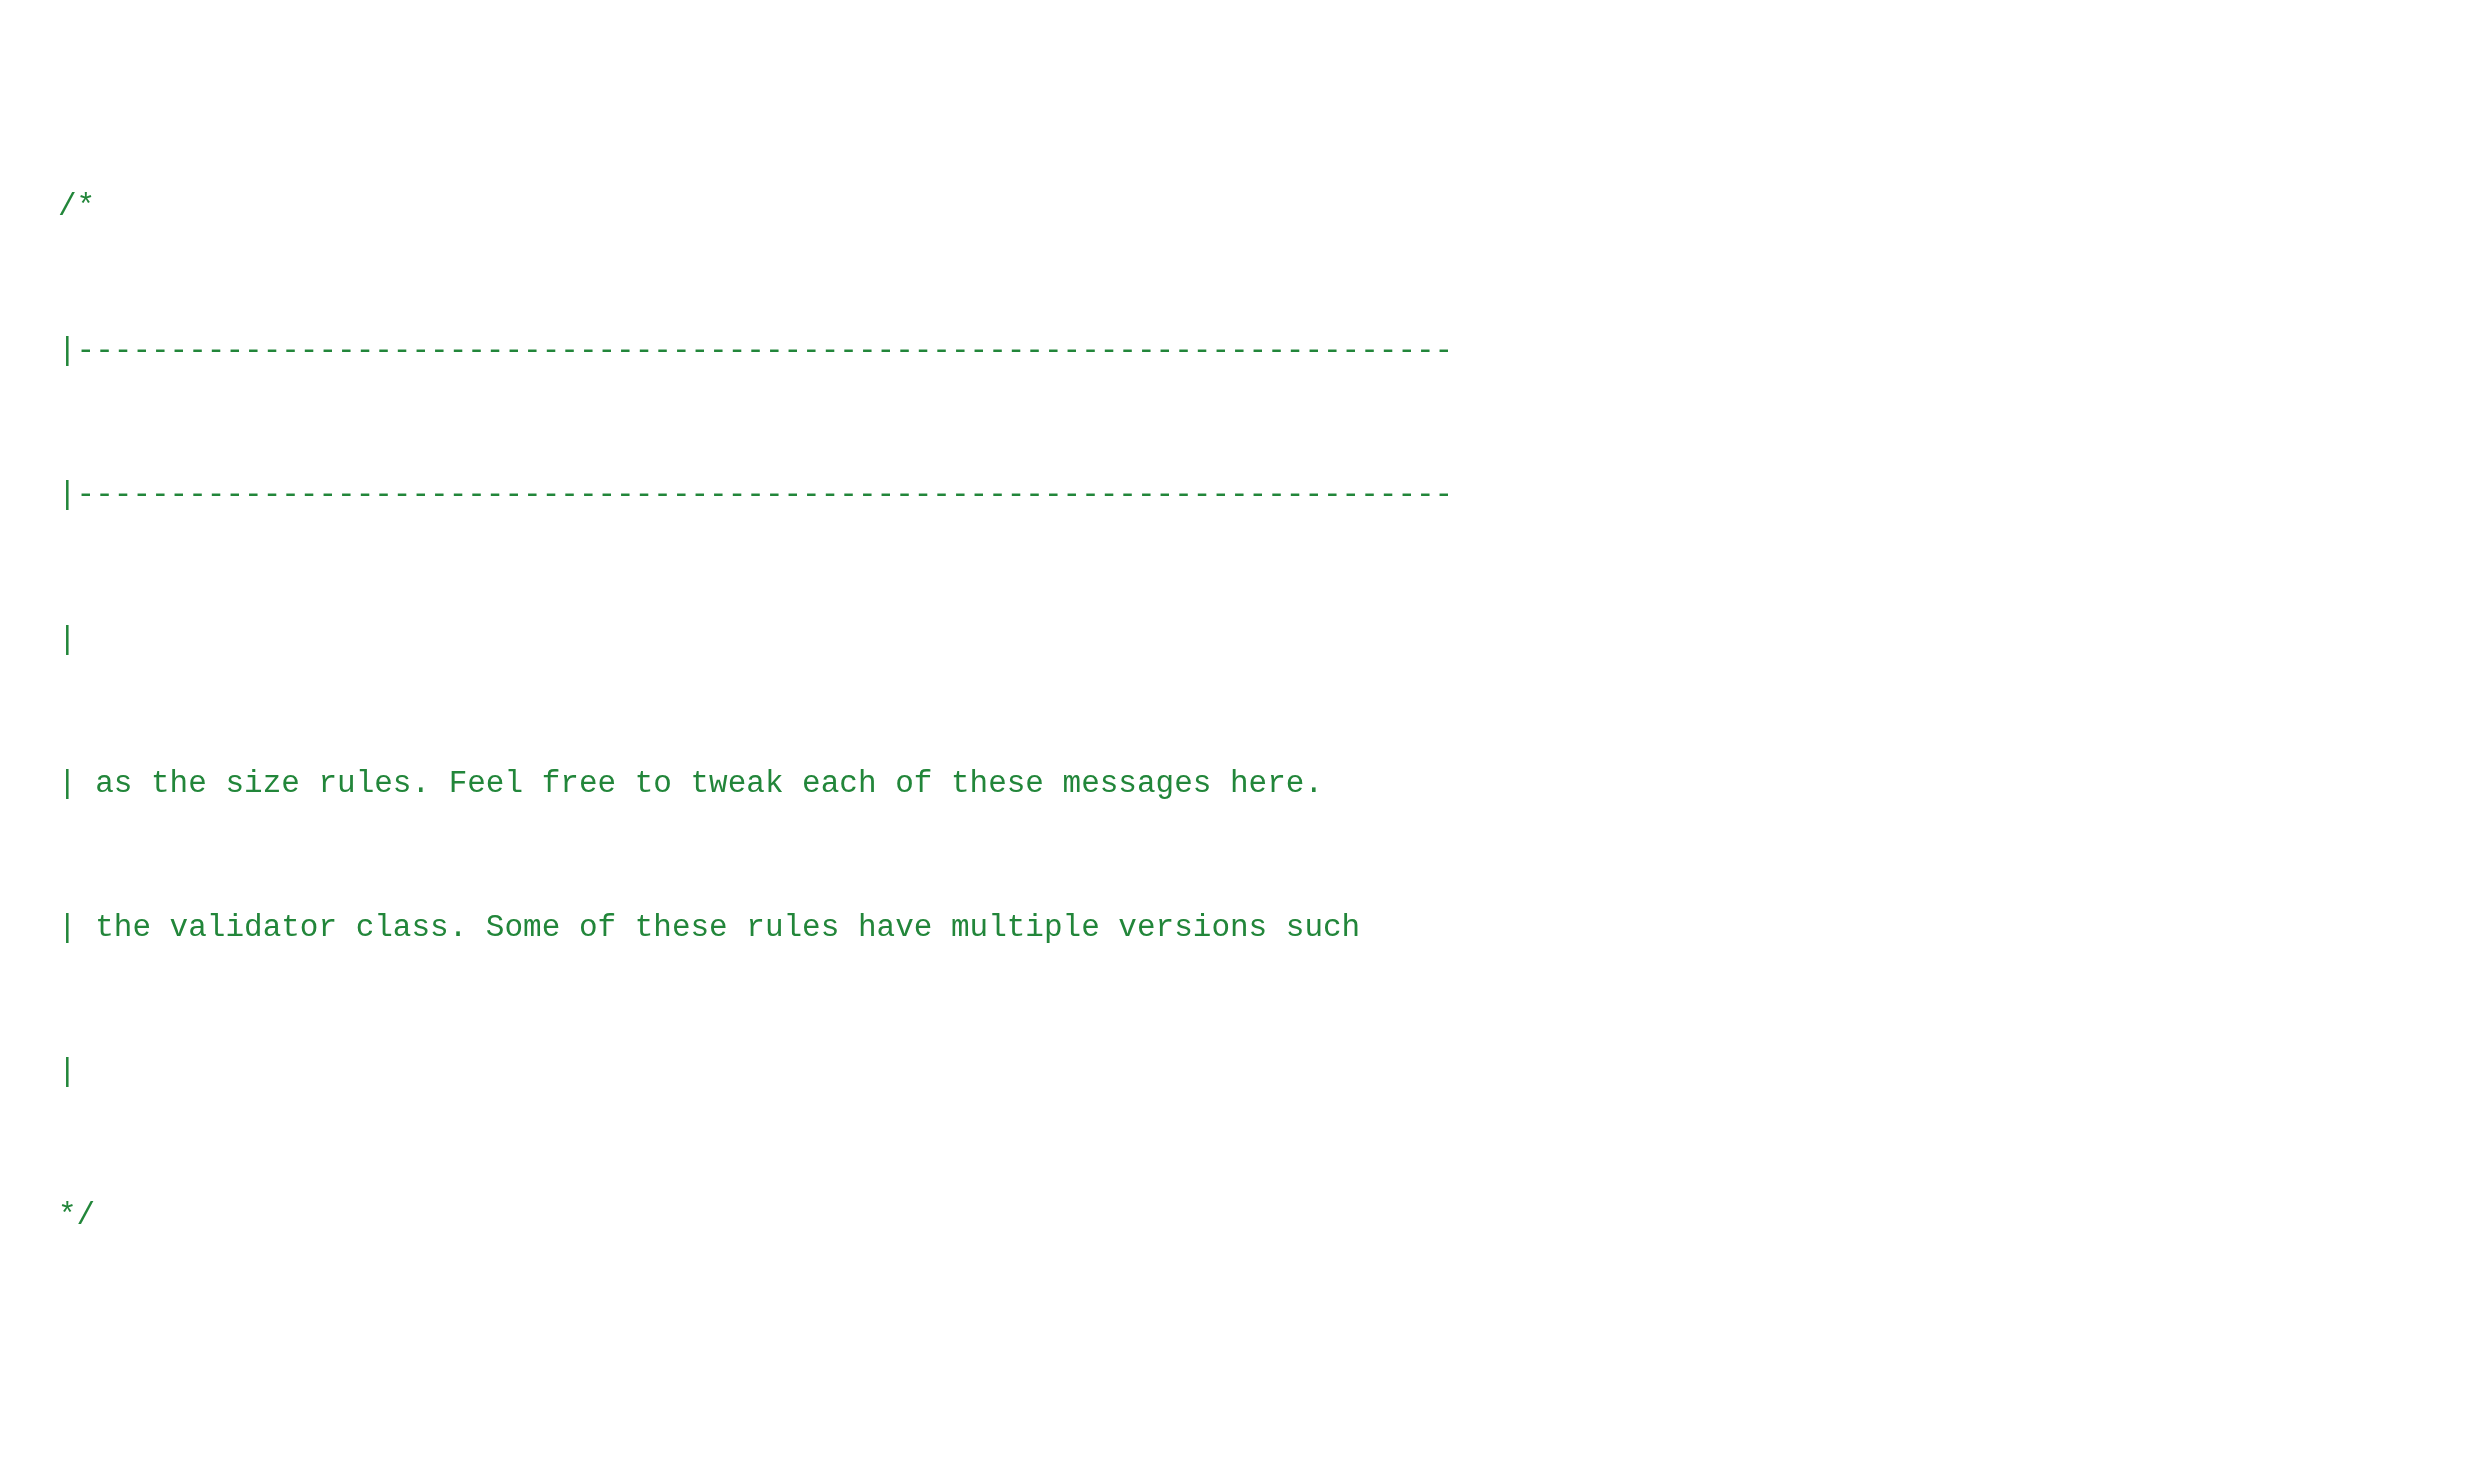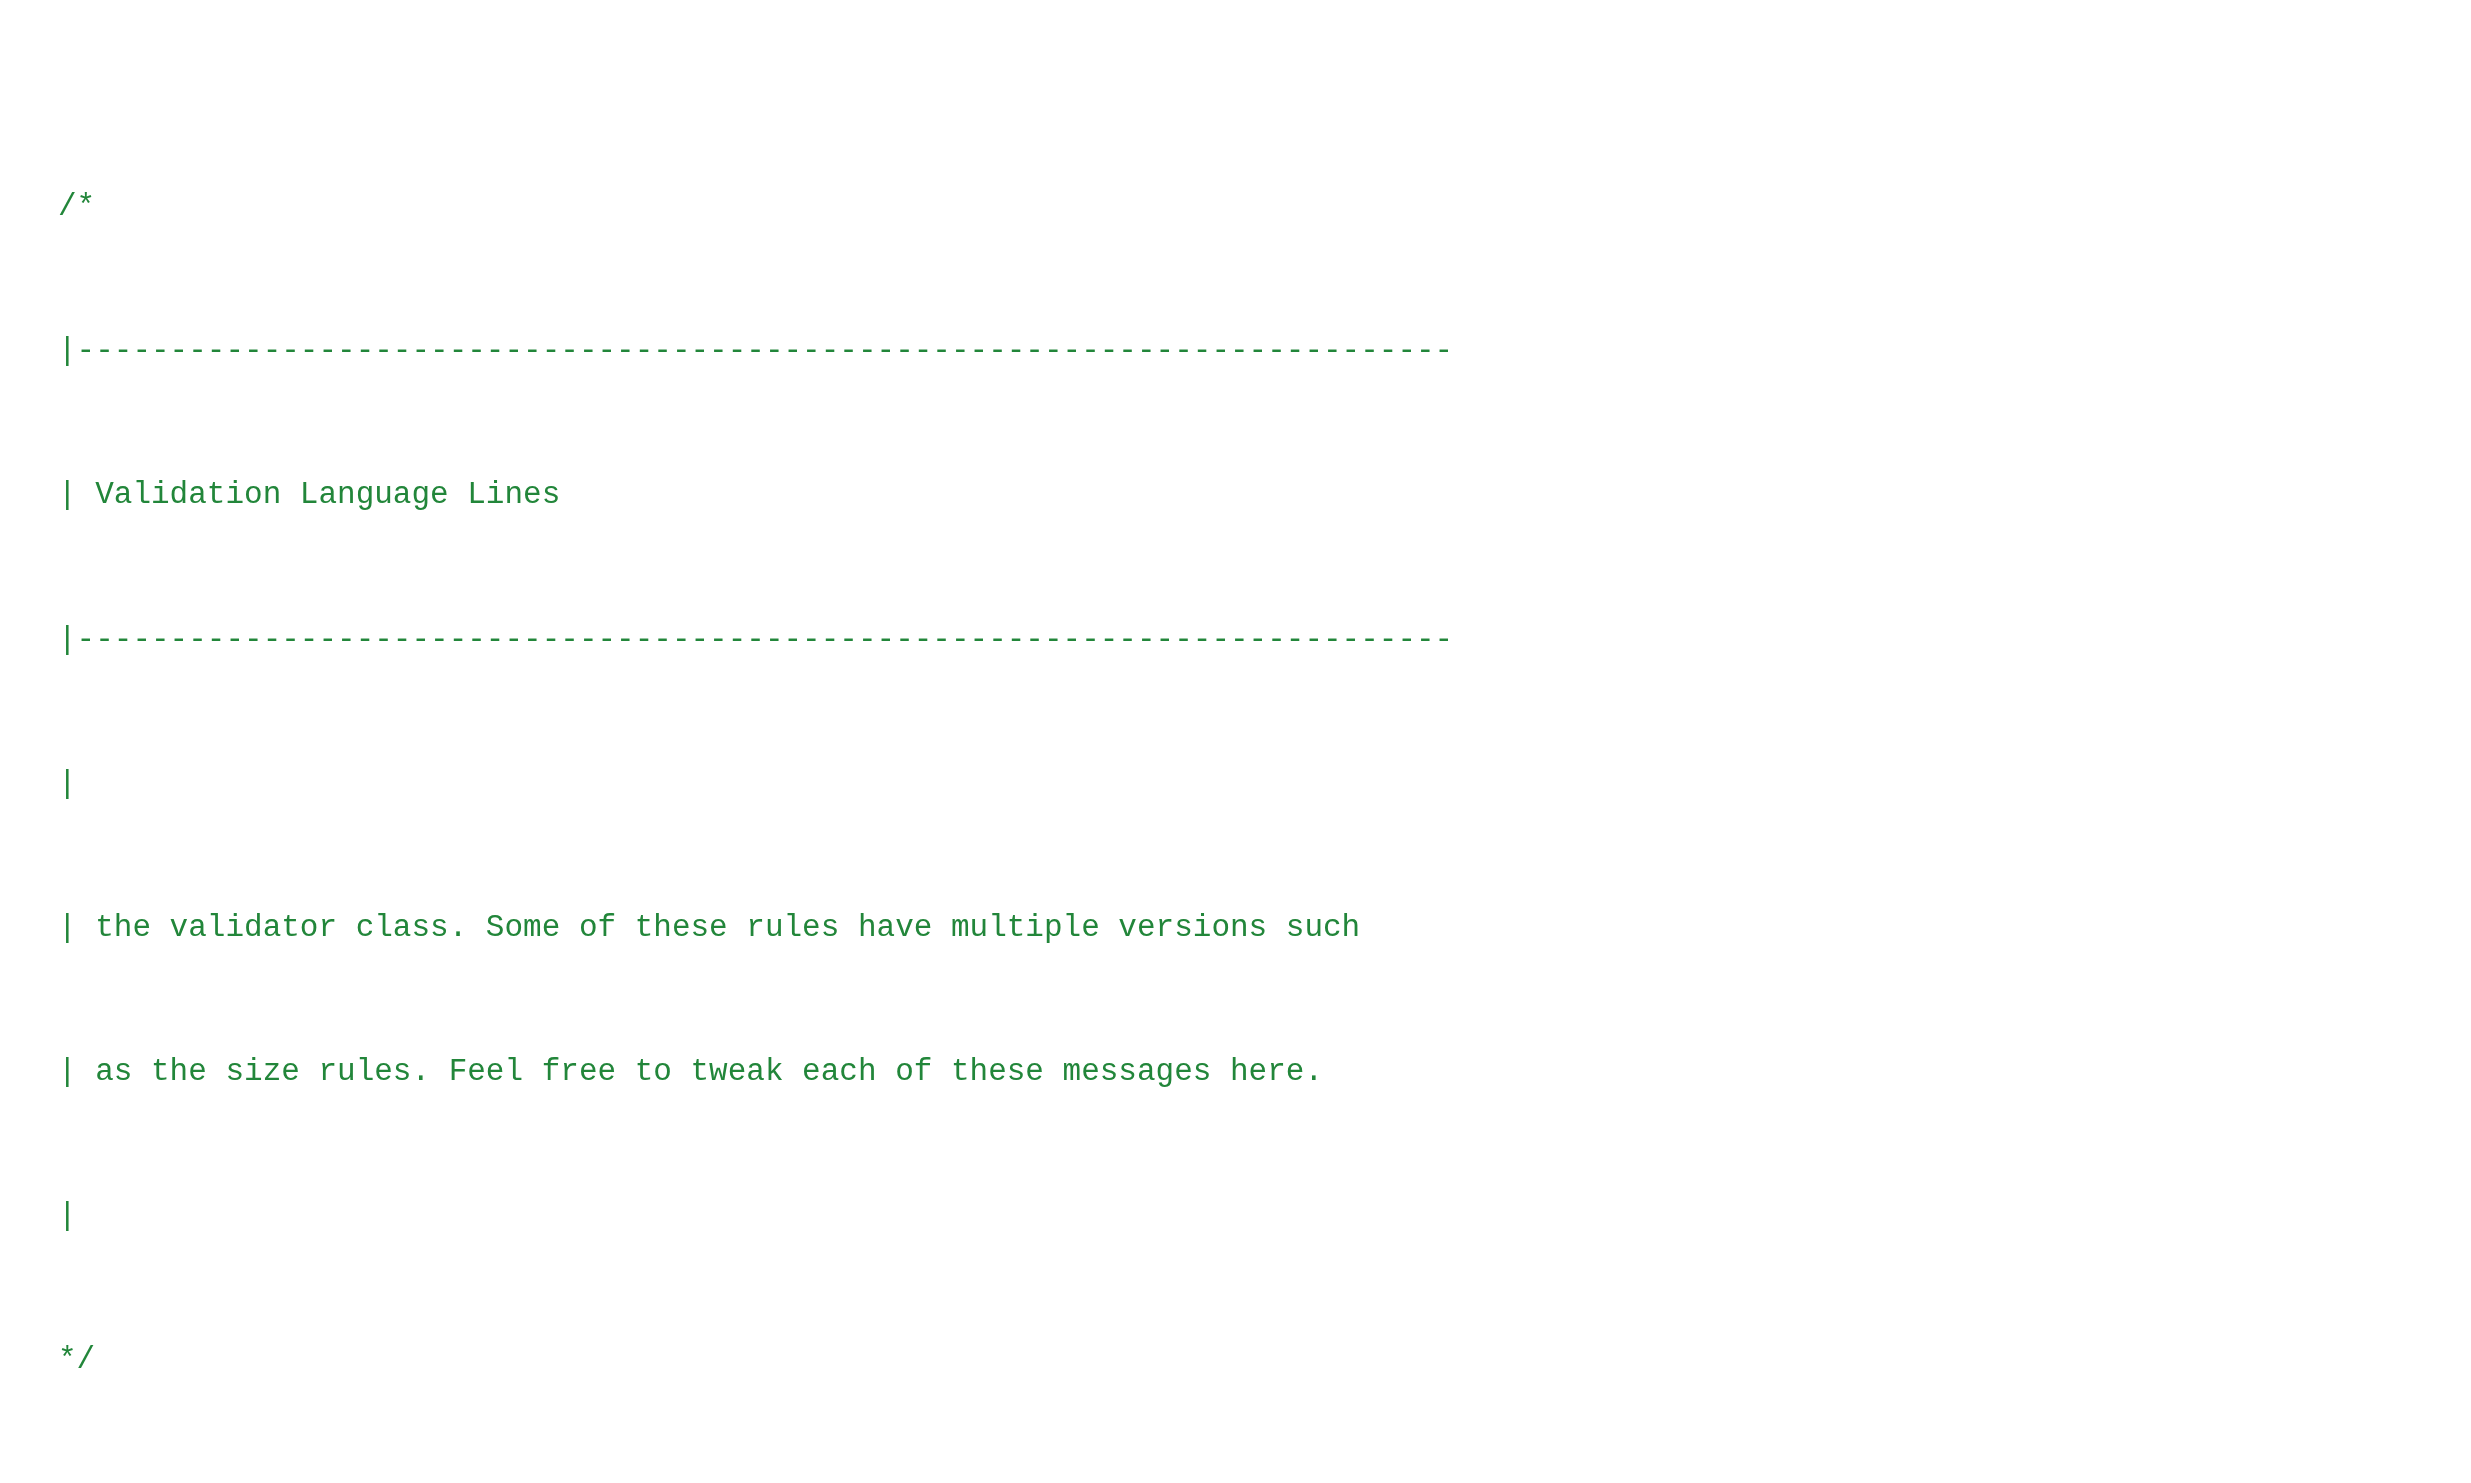--- a/index.html
+++ b/index.html
@@ -29,25 +29,24 @@
       display: block;
     }
   </style>
 </head>
 <body>
 
 <div class="code-block">
   
   <span class="line green">/*</span>
   <span class="line green">|--------------------------------------------------------------------------</span>
-  <span class="line green">| Validation Language Lines</span>
   <span class="line green">|--------------------------------------------------------------------------</span>
   <span class="line green">|</span>
+  <span class="line green">| as the size rules. Feel free to tweak each of these messages here.</span>
   <span class="line green">| the validator class. Some of these rules have multiple versions such</span>
-  <span class="line green">| as the size rules. Feel free to tweak each of these messages here.</span>
   <span class="line green">|</span>
   <span class="line green">*/</span>
 
   
   
 
   
   
 
   

